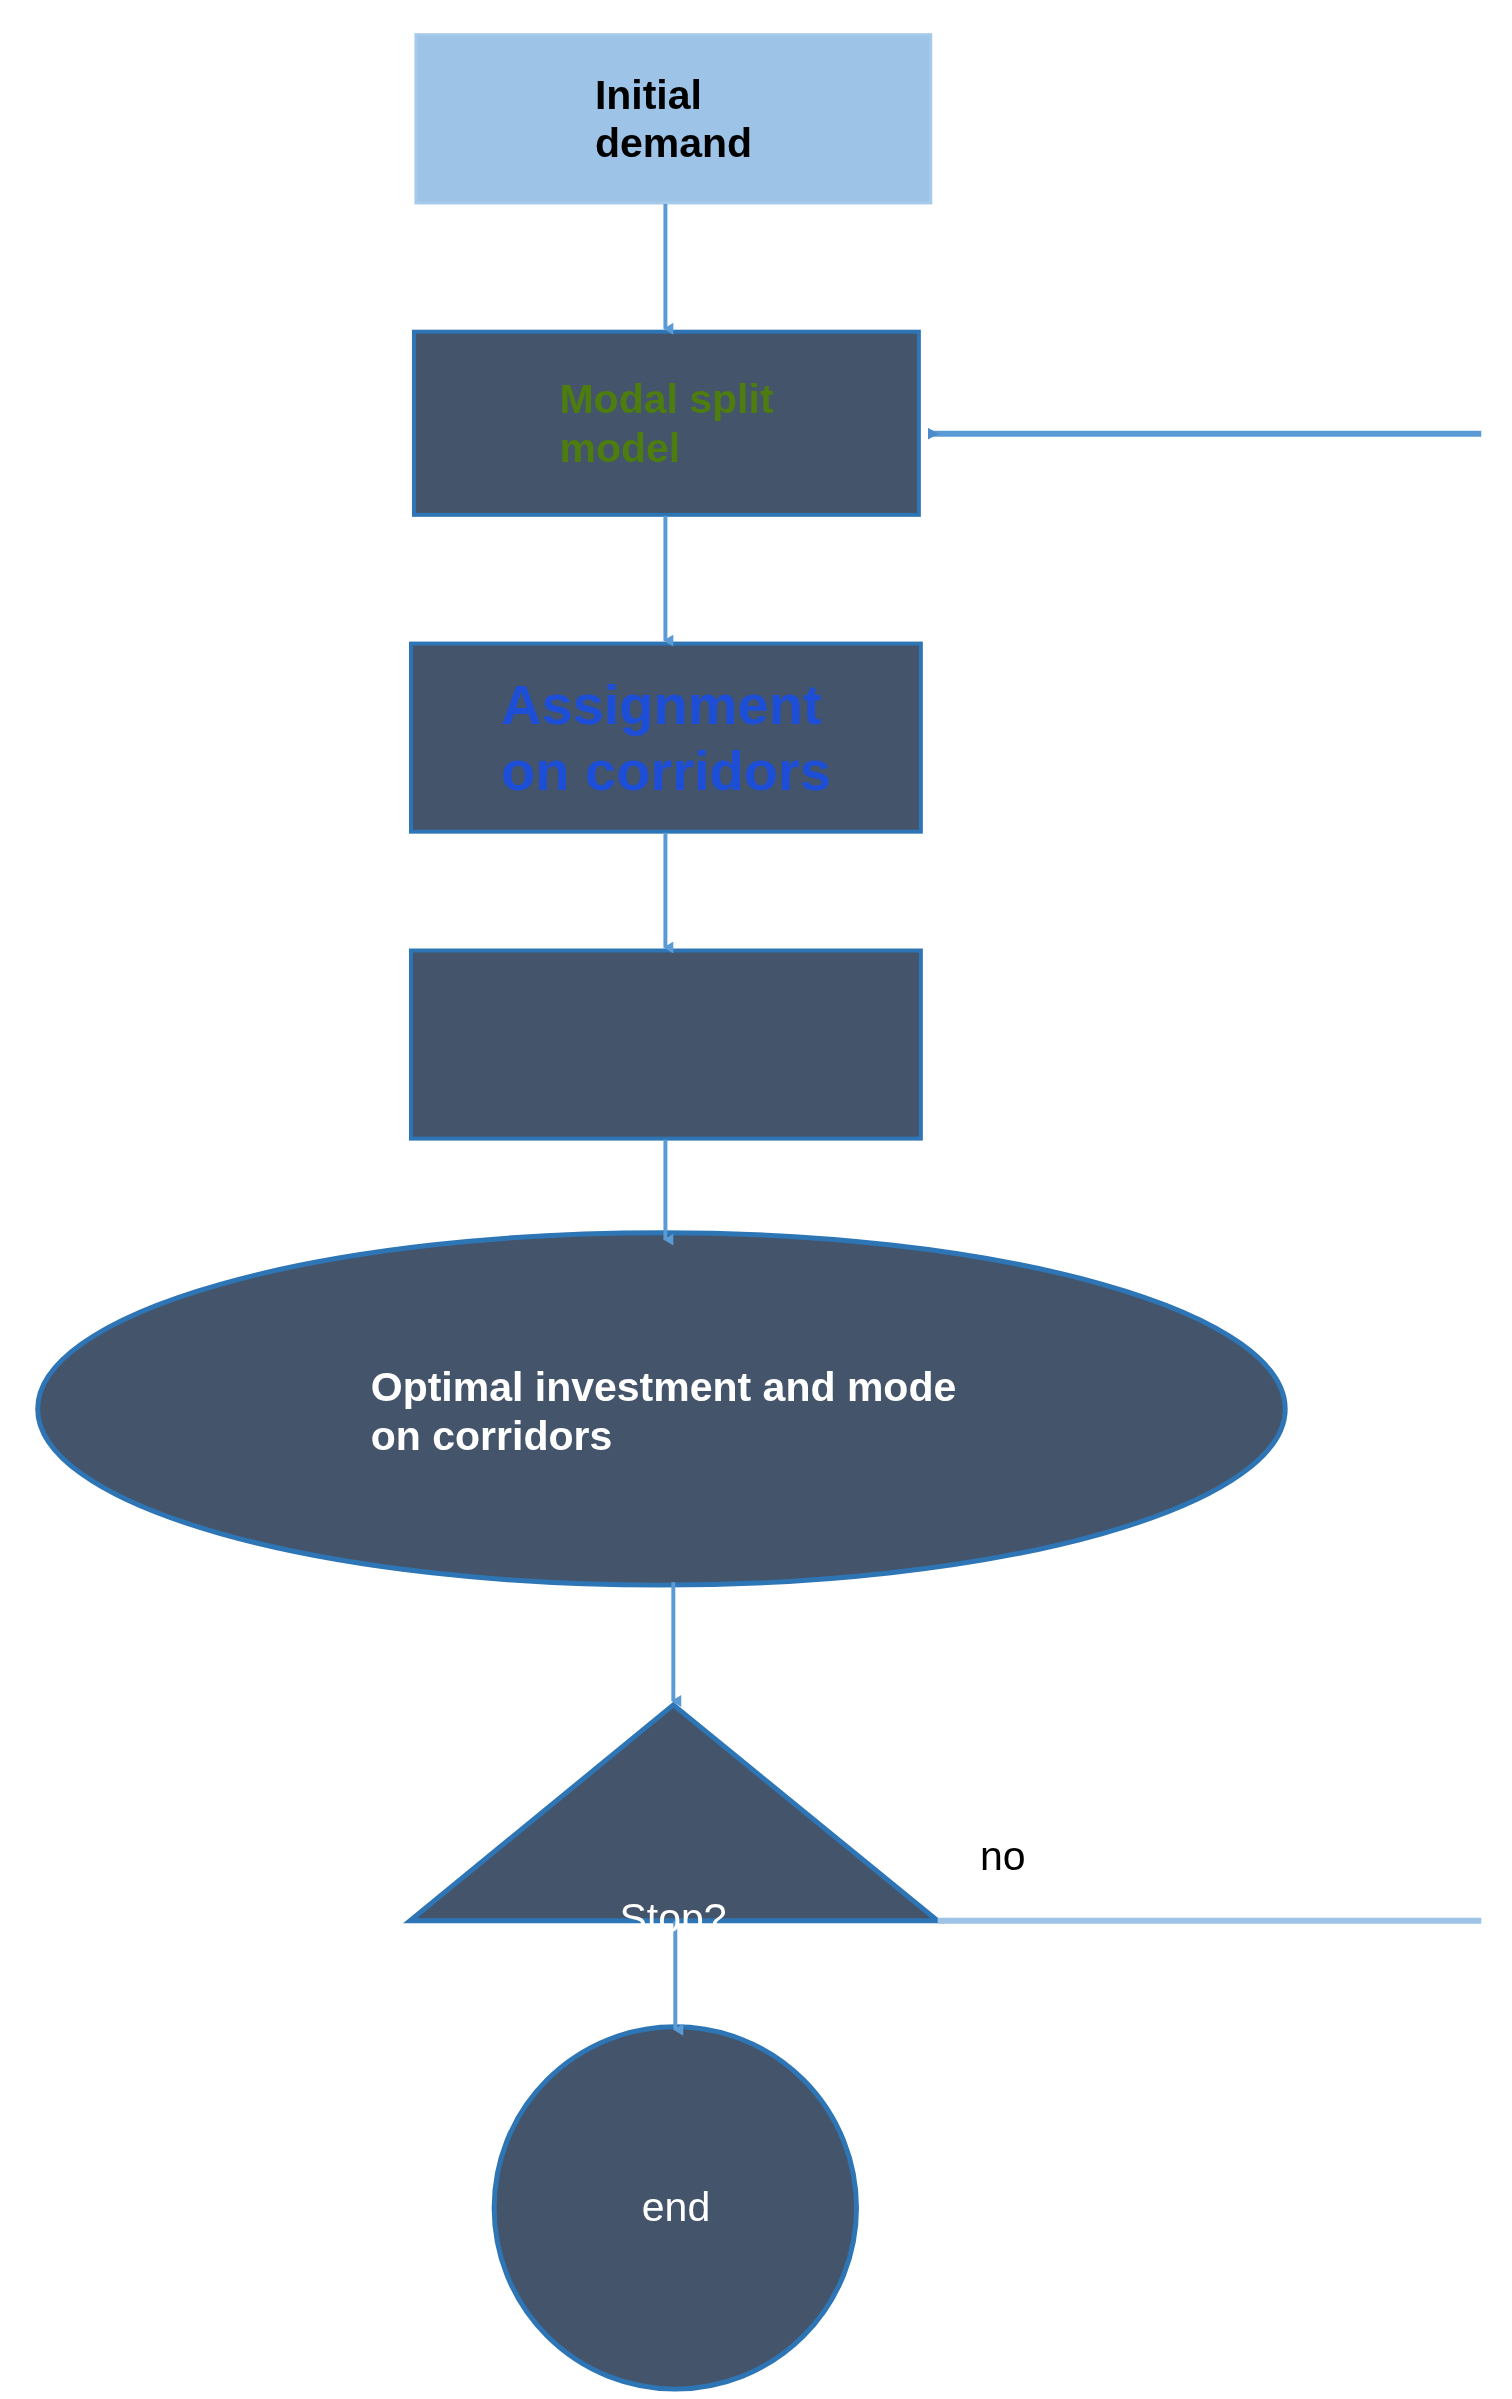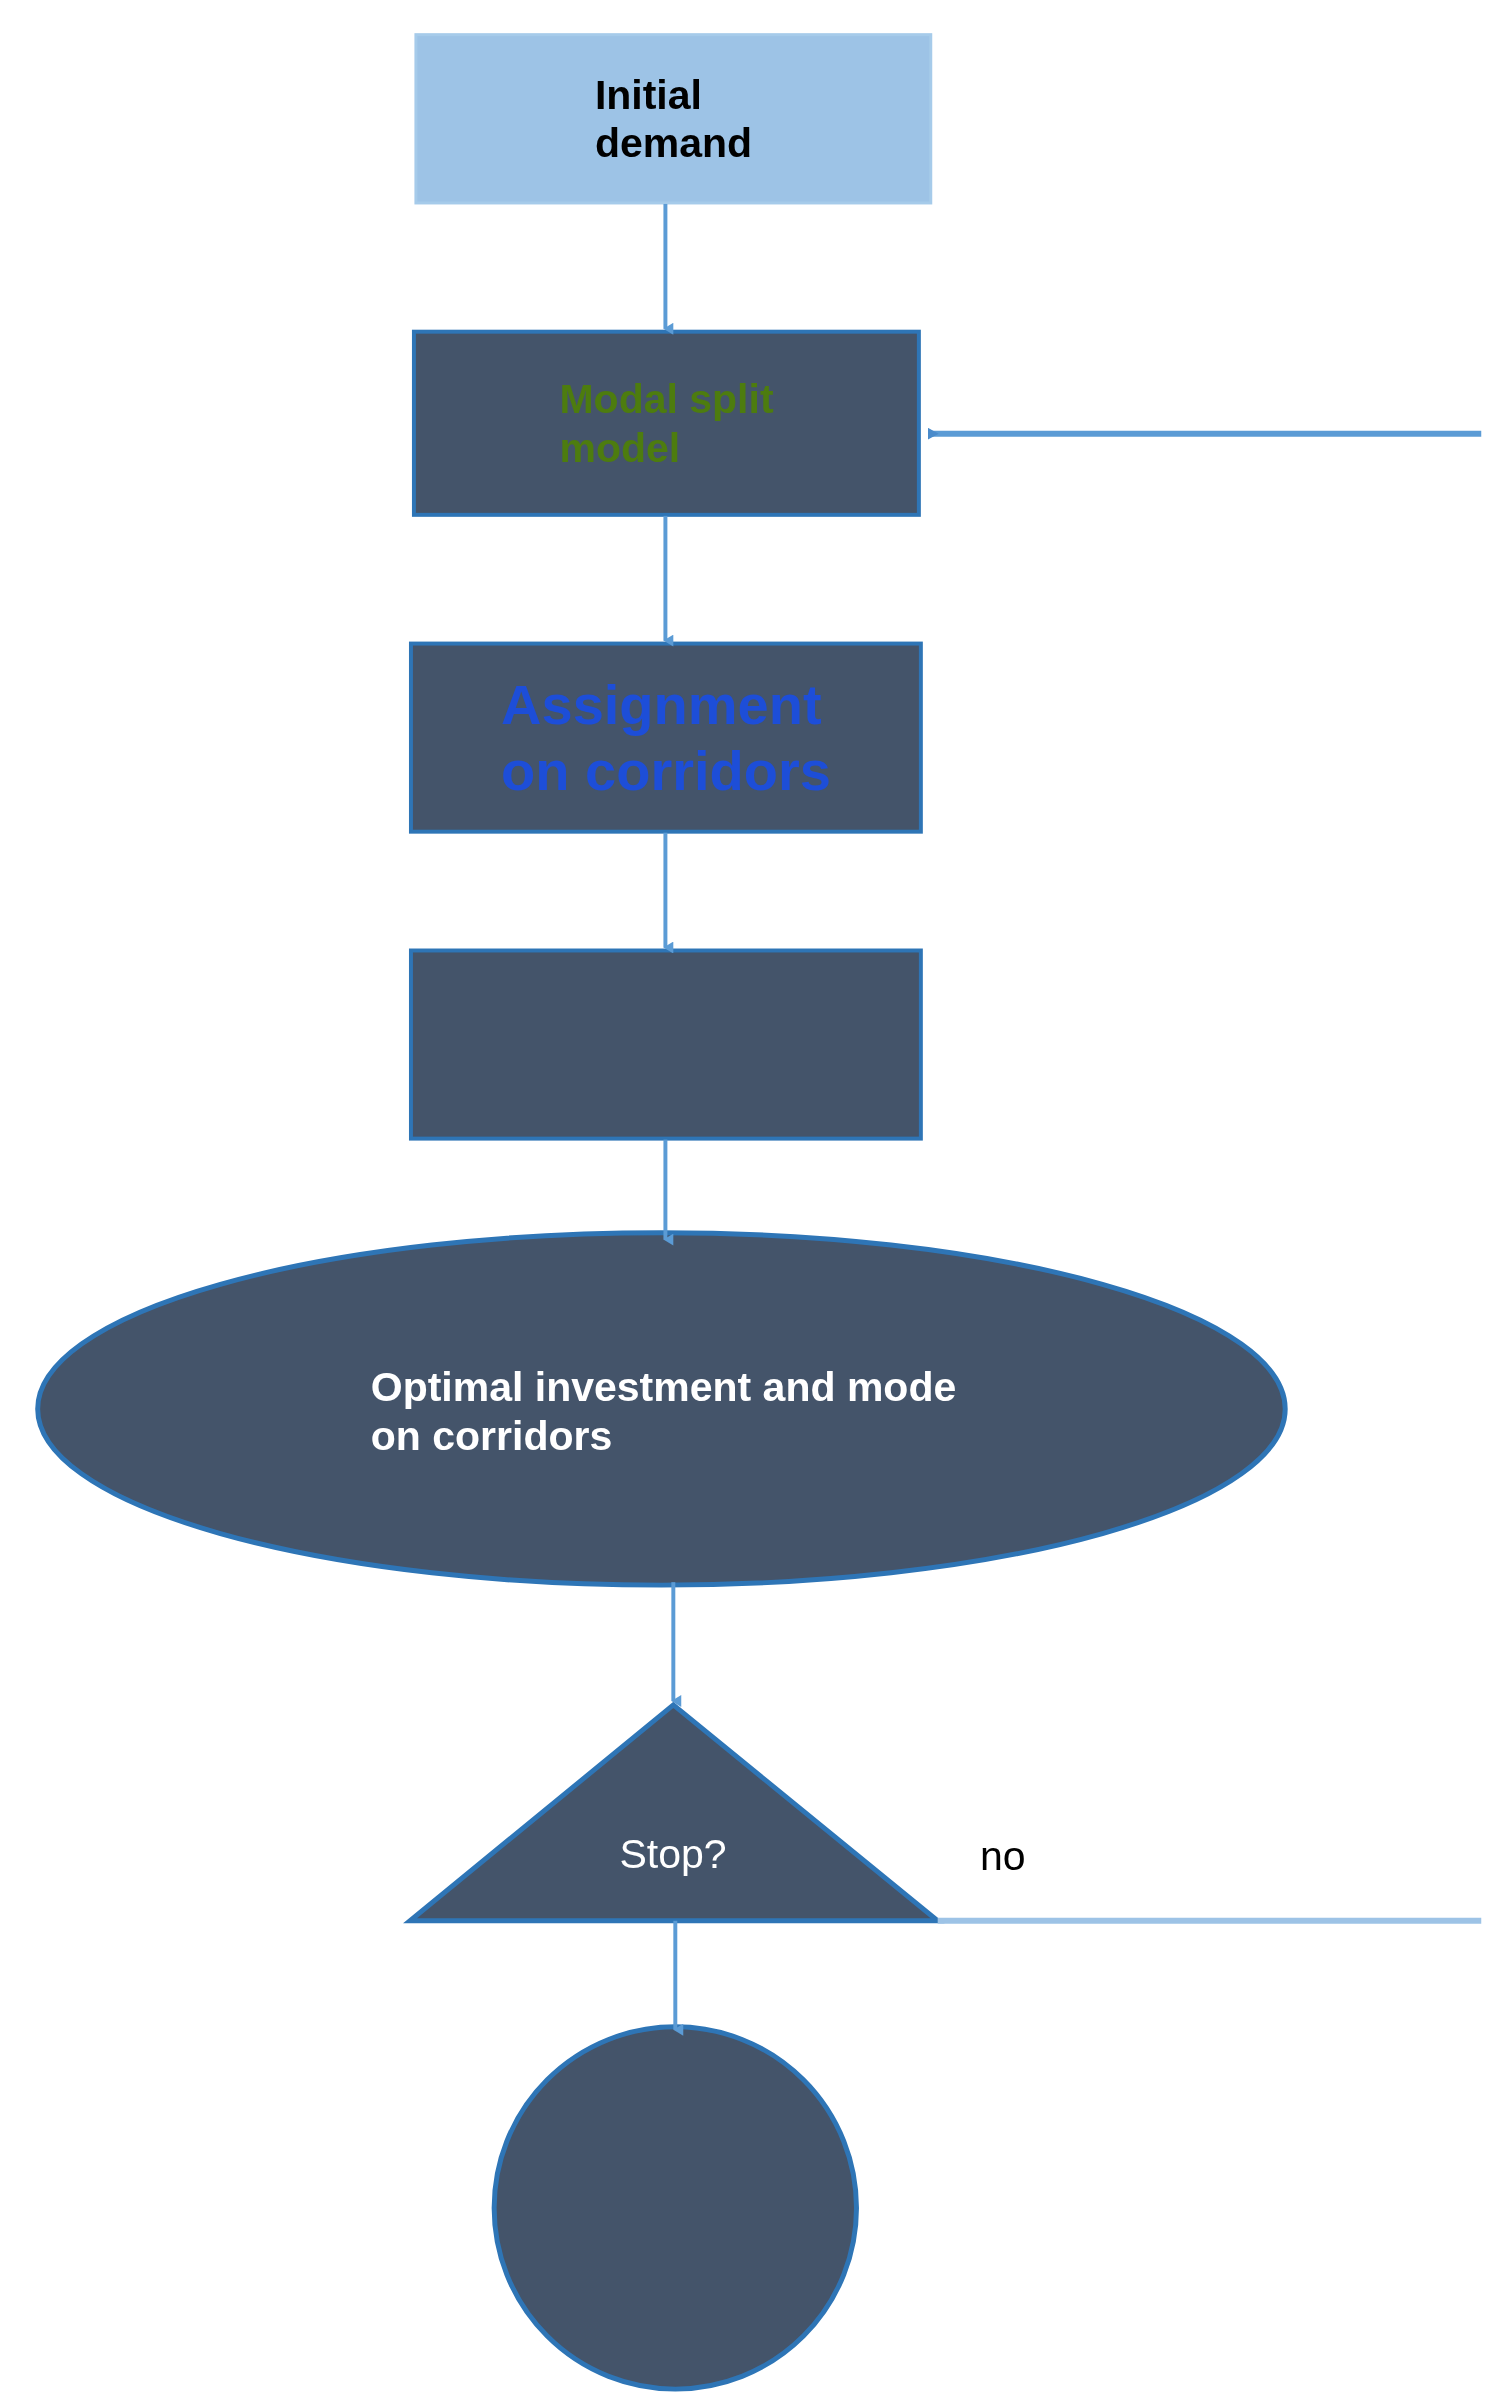--- a/index.html
+++ b/index.html
@@ -36,21 +36,21 @@
   }
   .lbl-los{
     left:411px;top:950px;width:510px;height:188px;
     color:#ffffff;font-size:41px;font-weight:normal;
   }
   .lbl-optimal{
     left:203px;top:1238px;width:921px;height:347px;
     color:#ffffff;font-size:41px;font-weight:bold;
   }
   .lbl-stop{
-    left:495px;top:1802px;width:356px;height:104px;
+    left:495px;top:1866px;width:356px;height:104px;
     color:#ffffff;font-size:41px;font-weight:normal;
   }
   .lbl-end{
     left:540px;top:2153px;width:272px;height:109px;
     color:#ffffff;font-size:41px;font-weight:normal;
   }
   .lbl-no{
     left:980px;top:1827px;width:119px;height:59px;
     color:#000000;font-size:41px;font-weight:normal;
     justify-content:flex-start;
@@ -110,17 +110,18 @@
 
   <div class="node-label lbl-assign">Assignment
 on corridors</div>
 
 
   <div class="node-label lbl-optimal">Optimal investment and mode
 on corridors</div>
 
   <div class="node-label lbl-stop">Stop?</div>
 
+  <div class="node-label lbl-end">end</div>
 
   <div class="node-label lbl-no">no</div>
 
 </div>
 
 
 </body></html>

